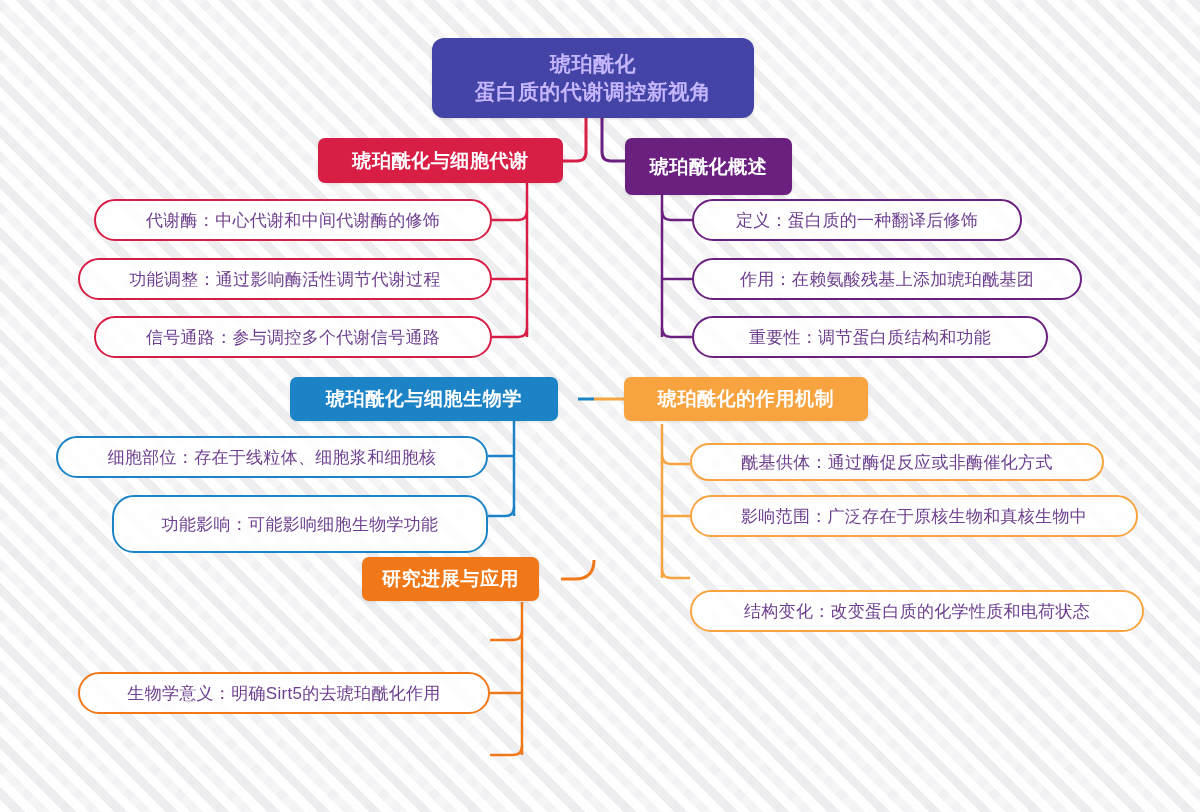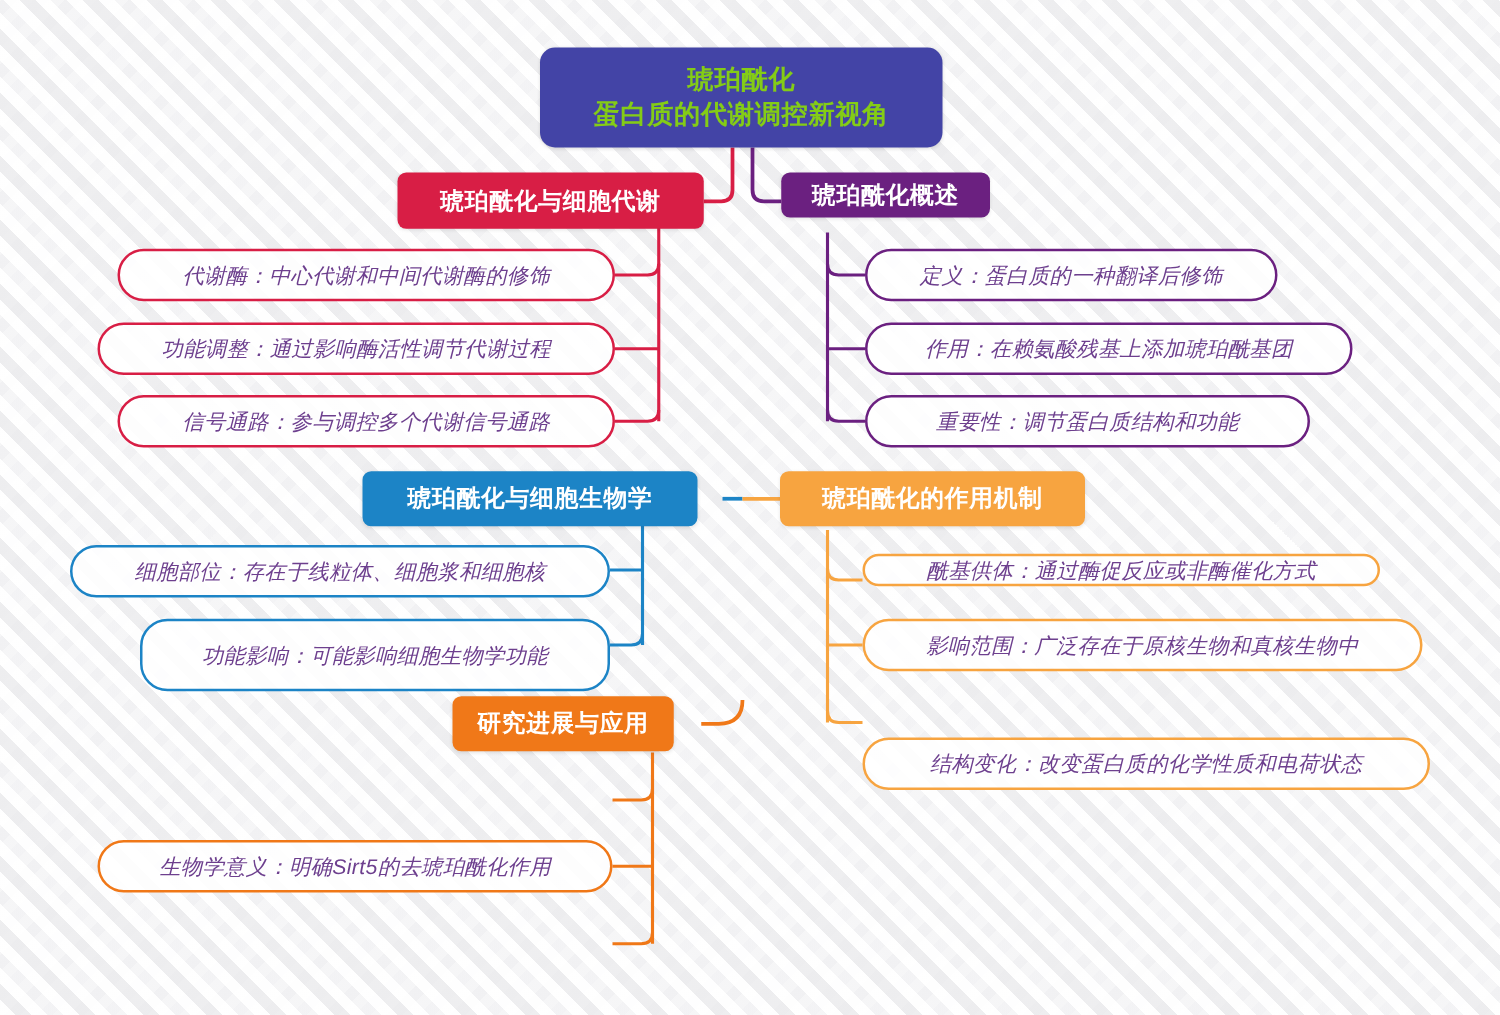--- a/index.html
+++ b/index.html
@@ -49,21 +49,21 @@
     display: flex;
     align-items: center;
     justify-content: center;
     text-align: center;
     white-space: nowrap;
   }
 
   
   .root-node {
     border-radius: 12px;
-    color: #84cc16;
+    color: #c4b5fd;
     font-size: 21px;
     font-weight: bold;
     line-height: 1.35;
     letter-spacing: 0.5px;
     flex-direction: column;
     box-shadow: 0 1px 3px rgba(0,0,0,0.12);
   }
 
   
   .branch-node {
@@ -77,21 +77,20 @@
 
   
   .leaf-node {
     border-radius: 22px;
     background: rgba(255,255,255,0.86);
     border-style: solid;
     border-width: 2px;
     font-size: 17px;
     letter-spacing: 0.3px;
     color: #6d3f8e;
-    font-style: italic;
   }
   .leaf-node .leaf-label {
     display: block;
   }
 </style>
 </head>
 <body>
 
 <div id="mindmap-canvas">
 
@@ -152,21 +151,21 @@
   <div class="node leaf-node" style="left:94px; top:199px; width:398px; height:42px; border-color:#d81e45;">
     <span class="leaf-label">代谢酶：中心代谢和中间代谢酶的修饰</span>
   </div>
   <div class="node leaf-node" style="left:78px; top:258px; width:414px; height:42px; border-color:#d81e45;">
     <span class="leaf-label">功能调整：通过影响酶活性调节代谢过程</span>
   </div>
   <div class="node leaf-node" style="left:94px; top:316px; width:398px; height:42px; border-color:#d81e45;">
     <span class="leaf-label">信号通路：参与调控多个代谢信号通路</span>
   </div>
 
-  <div class="node branch-node" style="left:625px; top:138px; width:167px; height:36px; background:#6b2080;">
+  <div class="node branch-node" style="left:625px; top:138px; width:167px; height:57px; background:#6b2080;">
     <span>琥珀酰化概述</span>
   </div>
   <div class="node leaf-node" style="left:692px; top:199px; width:330px; height:42px; border-color:#6b2080;">
     <span class="leaf-label">定义：蛋白质的一种翻译后修饰</span>
   </div>
   <div class="node leaf-node" style="left:692px; top:258px; width:390px; height:42px; border-color:#6b2080;">
     <span class="leaf-label">作用：在赖氨酸残基上添加琥珀酰基团</span>
   </div>
   <div class="node leaf-node" style="left:692px; top:316px; width:356px; height:42px; border-color:#6b2080;">
     <span class="leaf-label">重要性：调节蛋白质结构和功能</span>
@@ -178,21 +177,21 @@
   <div class="node branch-node" style="left:290px; top:377px; width:268px; height:44px; background:#1c84c6;">
     <span>琥珀酰化与细胞生物学</span>
   </div>
   <div class="node leaf-node" style="left:112px; top:495px; width:376px; height:58px; border-color:#1c84c6;">
     <span class="leaf-label">功能影响：可能影响细胞生物学功能</span>
   </div>
 
   <div class="node branch-node" style="left:624px; top:377px; width:244px; height:44px; background:#f7a440;">
     <span>琥珀酰化的作用机制</span>
   </div>
-  <div class="node leaf-node" style="left:690px; top:443px; width:414px; height:26px; border-color:#f7a440;">
+  <div class="node leaf-node" style="left:690px; top:443px; width:414px; height:38px; border-color:#f7a440;">
     <span class="leaf-label">酰基供体：通过酶促反应或非酶催化方式</span>
   </div>
   <div class="node leaf-node" style="left:690px; top:495px; width:448px; height:42px; border-color:#f7a440;">
     <span class="leaf-label">影响范围：广泛存在于原核生物和真核生物中</span>
   </div>
   <div class="node leaf-node" style="left:690px; top:557px; width:454px; height:42px; border-color:#f7a440;margin-top:33px;">
     <span class="leaf-label">结构变化：改变蛋白质的化学性质和电荷状态</span>
   </div>
 
   <div class="node branch-node" style="left:362px; top:557px; width:177px; height:44px; background:#f07818;">

